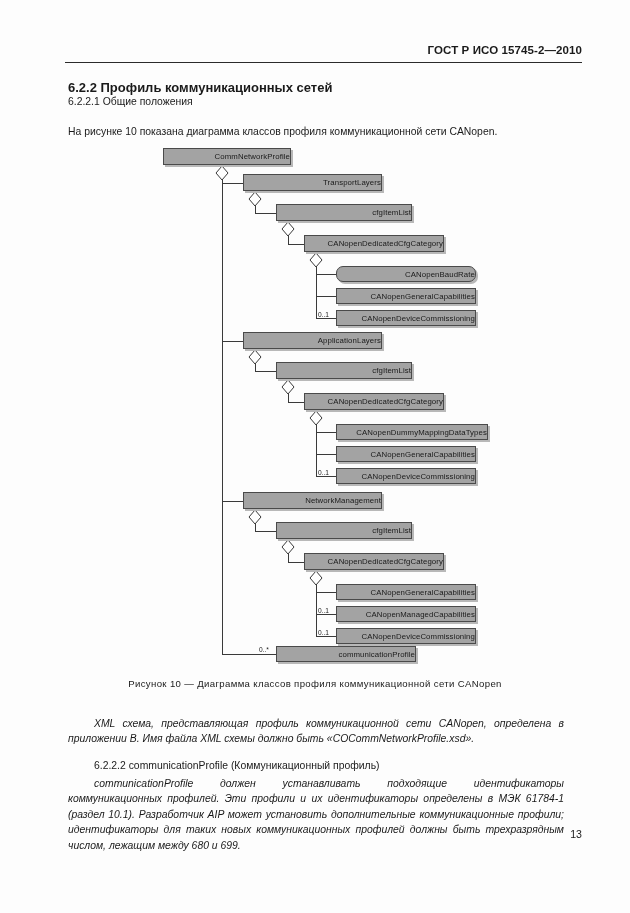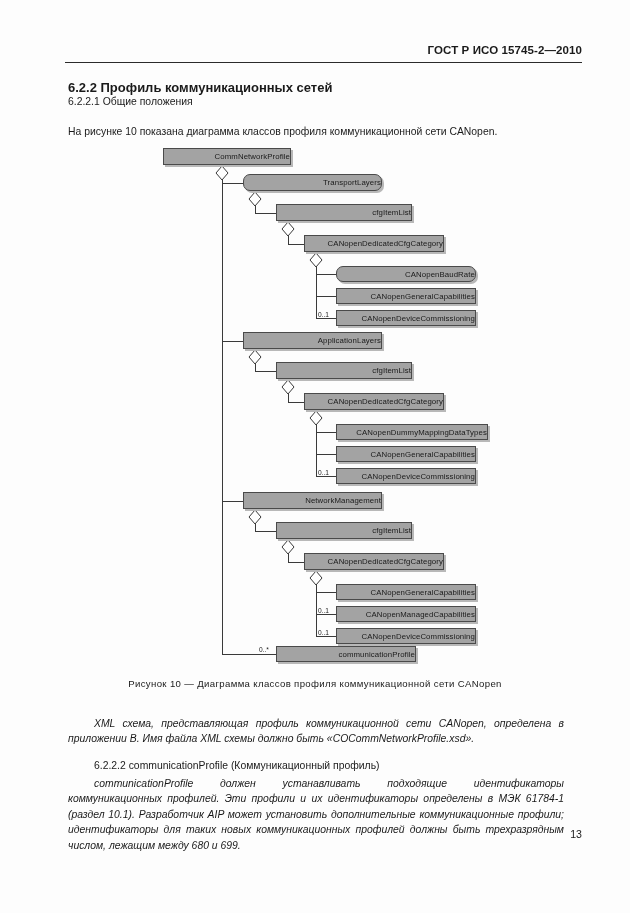--- a/index.html
+++ b/index.html
@@ -172,21 +172,21 @@
         <polygon points="255,510 261,517 255,524 249,517"></polygon>
         <polygon points="288,540 294,547 288,554 282,547"></polygon>
         <polygon points="316,571 322,578 316,585 310,578"></polygon>
       </g>
     </svg>
 
     <div id="boxes">
         <div class="uml-box" style="left: 163px; top: 148px; width: 128px; height: 17px;">
           <span>CommNetworkProfile</span>
         </div>
-        <div class="uml-box" style="left: 243px; top: 174px; width: 139px; height: 17px; border-radius: 7px;">
+        <div class="uml-box" style="left: 243px; top: 174px; width: 139px; height: 17px;">
           <span>TransportLayers</span>
         </div>
         <div class="uml-box" style="left: 276px; top: 204px; width: 136px; height: 17px;">
           <span>cfgItemList</span>
         </div>
         <div class="uml-box" style="left: 304px; top: 235px; width: 140px; height: 17px;">
           <span>CANopenDedicatedCfgCategory</span>
         </div>
         <div class="uml-box" style="left: 336px; top: 266px; width: 140px; height: 16px; border-radius: 7px;">
           <span>CANopenBaudRate</span>

